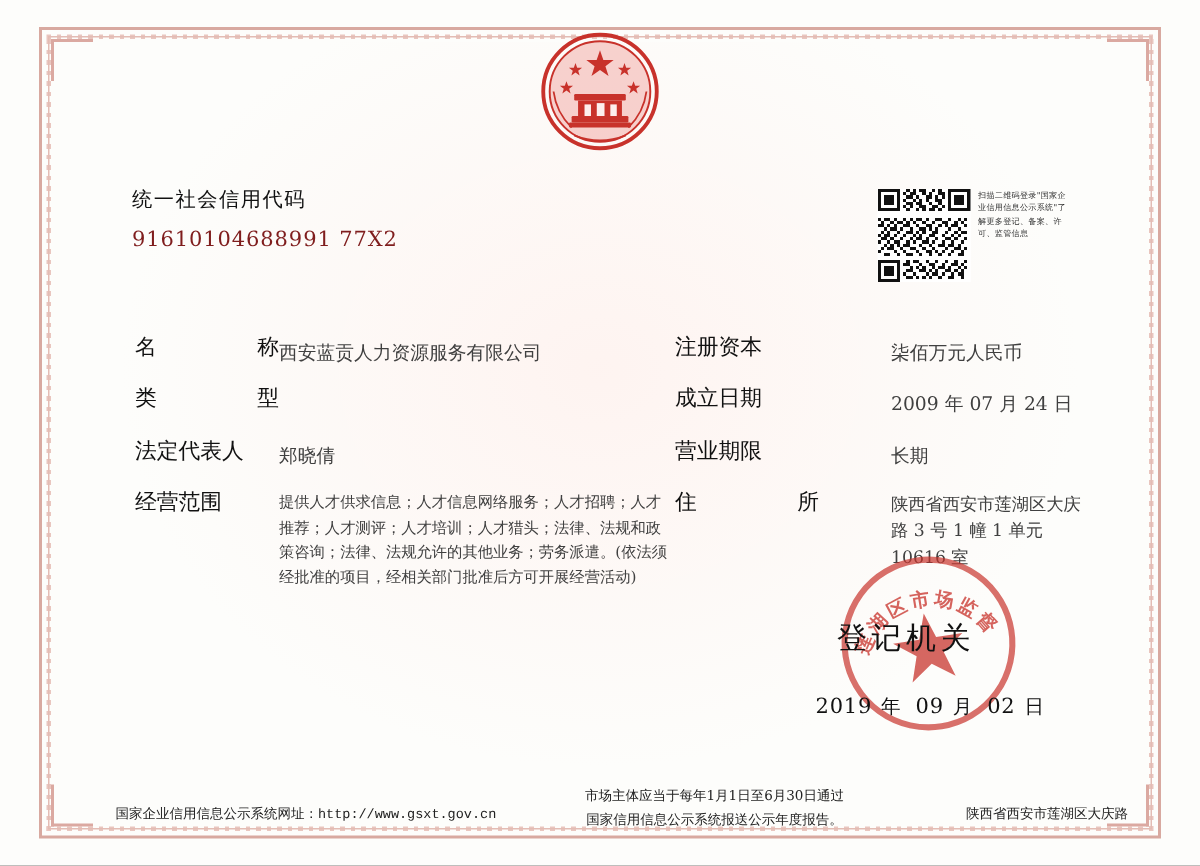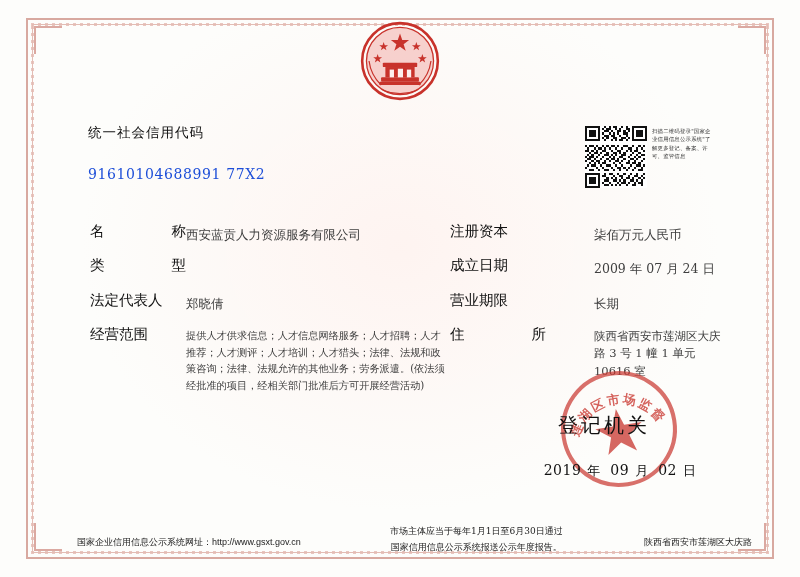--- a/index.html
+++ b/index.html
@@ -117,24 +117,24 @@
     width: 190px;
   }
   .code-label {
     font-family: "DejaVu Serif", "Liberation Serif", serif;
     font-size: 13.5px;
     color: #111;
     letter-spacing: 1px;
     white-space: nowrap;
   }
   .code-value {
-    margin-top: 24px;
+    margin-top: 10px;
     font-family: "DejaVu Serif", "Liberation Serif", serif;
     font-size: 14px;
-    color: #1d4ed8;
+    color: #7f1d1d;
     letter-spacing: 0.6px;
   }
 
   
   .qr-wrap {
     position: absolute;
     right: 86px;
     top: 126px;
     display: flex;
     align-items: flex-start;
@@ -248,21 +248,21 @@
     height: 122px;
     opacity: 0.82;
     transform: rotate(-9deg);
   }
 
   
   .footer-left {
     position: absolute;
     left: 50px;
     bottom: 28px;
-    font-family: Liberation Sans, sans-serif;
+    font-family: Liberation Mono, monospace;
     font-size: 9px;
     color: #222;
     letter-spacing: 0;
     padding-left: 27px;
   }
   .footer-center {
     position: absolute;
     left: 390px;
     bottom: 22px;
     font-family: "DejaVu Serif", "Liberation Serif", serif;

